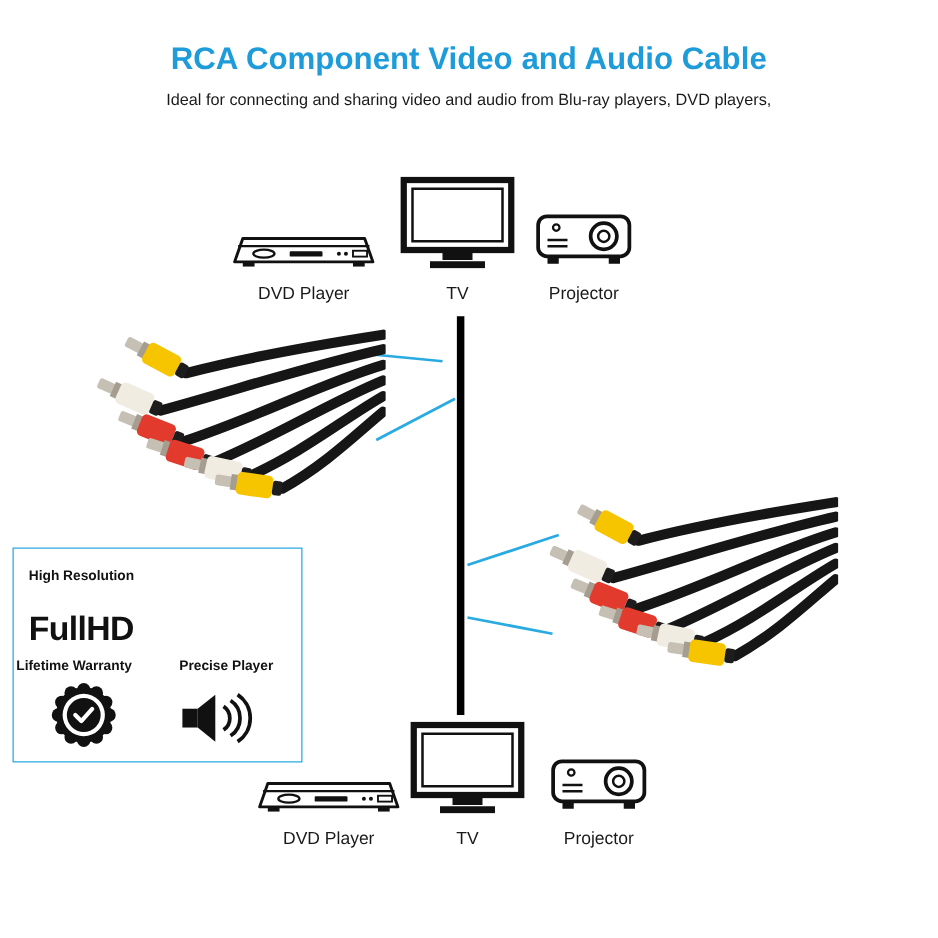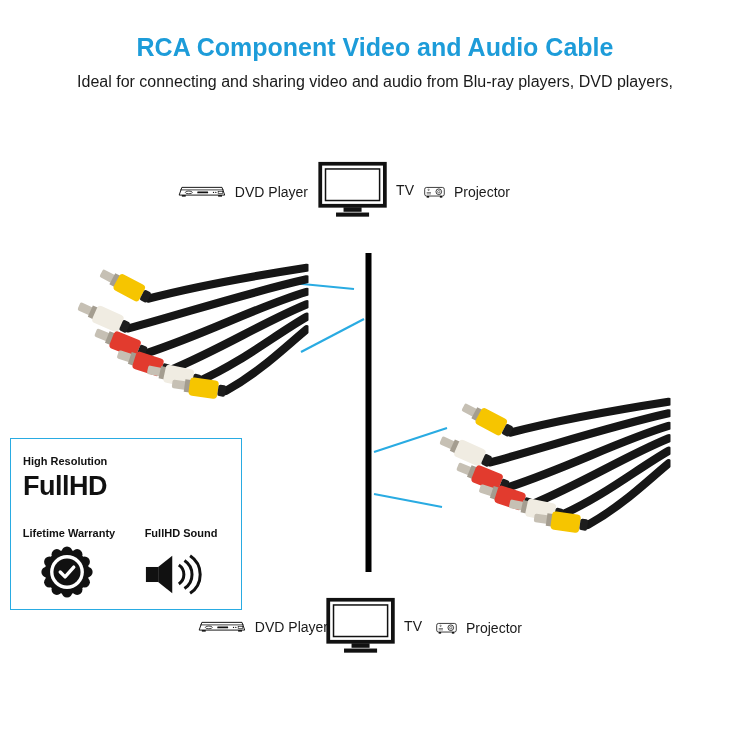--- a/index.html
+++ b/index.html
@@ -1,33 +1,33 @@
 <!DOCTYPE html>
 <html style="--accent: #1d9cd9; --line-blue: #29abe2; --box-border: #29abe2; --cable: #161616; --c-yellow: #f6c500; --c-red: #e23b2e; --c-white: #f0ece2;"><head>
 <meta charset="utf-8">
 <style>
   html,body{margin:0;padding:0;background:#fff;}
   .stage{position:relative;width:750px;height:750px;background:#fff;overflow:hidden;
          font-family:"Liberation Sans",sans-serif;color:#1a1a1a;border-radius:13px;}
   .title{position:absolute;top:33px;left:0;width:100%;margin:0;text-align:center;
          font-size:25px;font-weight:700;color:var(--accent,#1d9cd9);}
   .subtitle{position:absolute;top:71px;left:50%;transform:translateX(-50%);width:700px;
-            text-align:center;font-size:16px;line-height:1.32;color:#1a1a1a;}
+            text-align:center;font-size:13px;line-height:1.32;color:#1a1a1a;}
   .overlay{position:absolute;left:0;top:0;width:750px;height:750px;pointer-events:none;}
-  .device{position:absolute;display:flex;flex-direction:row;align-items:center;
+  .device{position:absolute;display:flex;flex-direction:column;align-items:center;
           justify-content:flex-end;gap:9px;}
   .device .label{font-size:14px;color:#1a1a1a;white-space:nowrap;}
   .bundle{position:absolute;}
   .feature-box{position:absolute;left:10px;top:438px;width:232px;height:172px;
                border:1.5px solid var(--box-border,#29abe2);background:#fff;box-sizing:border-box;padding-left:42px;}
   .fb-small{position:absolute;font-size:11px;font-weight:700;color:#111;}
   .fb-hr{left:12px;top:16px;}
-  .fb-lw{left:2px;top:88px;width:112px;text-align:center;}
+  .fb-lw{left:2px;top:88px;width:112px;}
   .fb-ps{left:120px;top:88px;width:100px;text-align:center;}
-  .fb-fullhd{position:absolute;left:12px;top:32px;font-size:27px;font-weight:800;
+  .fb-fullhd{position:absolute;left:12px;top:49px;font-size:27px;font-weight:800;
              letter-spacing:-0.5px;color:#111;}
   .fb-badge{position:absolute;left:27px;top:104px;}
   .fb-speaker{position:absolute;left:132px;top:112px;}
   .defs-svg{position:absolute;width:0;height:0;overflow:hidden;}
 </style>
 </head>
 <body>
 
 <svg class="defs-svg" aria-hidden="true">
   <defs>
@@ -156,21 +156,21 @@
       <use href="#sym-bundle"></use>
     </svg>
   <svg class="bundle" style="left:438px;top:396px;" width="234" height="154" viewBox="0 0 240 160">
       <use href="#sym-bundle"></use>
     </svg>
 
   <div class="feature-box">
     <div class="fb-small fb-hr">High Resolution</div>
     <div class="fb-fullhd">FullHD</div>
     <div class="fb-small fb-lw">Lifetime Warranty</div>
-    <div class="fb-small fb-ps">FullHD Sound</div>
+    <div class="fb-small fb-ps">Precise Player</div>
     <svg class="fb-badge" width="58" height="58" viewBox="0 0 60 60">
         <use href="#sym-badge"></use>
       </svg>
     <svg class="fb-speaker" width="66" height="47" viewBox="0 0 70 50">
         <use href="#sym-speaker"></use>
       </svg>
   </div>
 
   <div class="device" style="left:198px;top:576px;width:130px;height:102px;">
     <svg width="124" height="30" viewBox="0 0 124 32">

